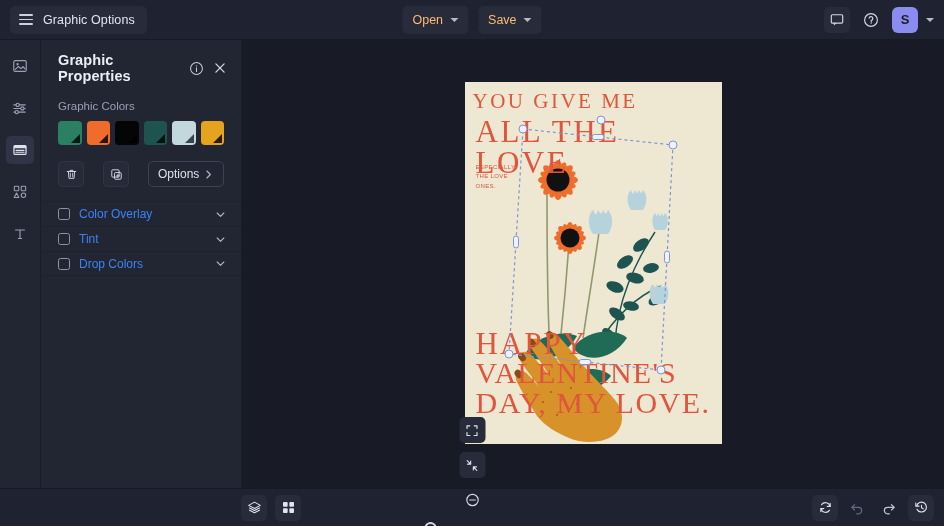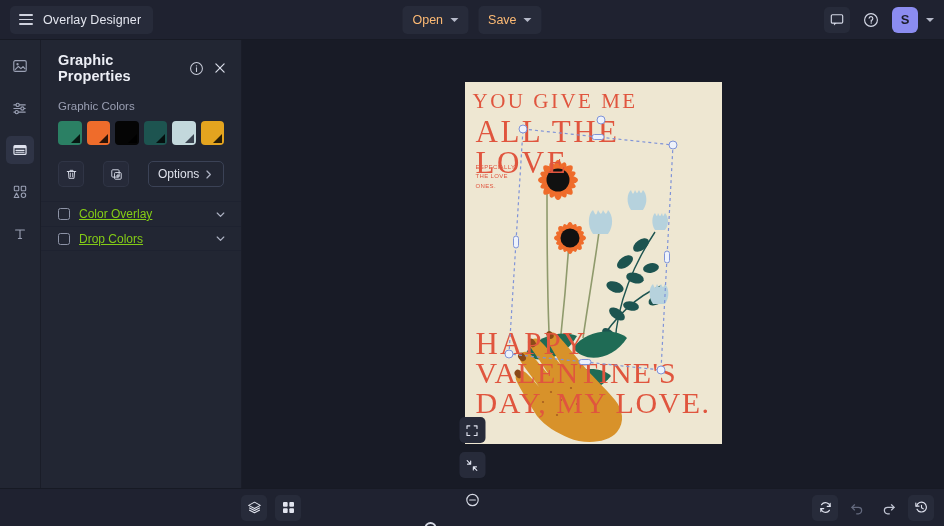--- a/index.html
+++ b/index.html
@@ -126,21 +126,21 @@
     display: flex; align-items: center; gap: 9px;
     height: 25px; padding: 0 15px 0 17px;
     border-top: 1px solid #1e2230;
     cursor: pointer;
   }
   .opt-row:last-child { border-bottom: 1px solid #1e2230; }
   .cbox {
     width: 12px; height: 12px; min-width: 12px;
     border: 1.4px solid #8d93a6; border-radius: 2.5px;
   }
-  .opt-label { color: #84cc16; font-size: 12px; text-decoration: underline; }
+  .opt-label { color: #3b82f6; font-size: 12px; }
   .opt-row .chev { margin-left: auto; }
 
   
   .canvas-wrap {
     flex: 1; background: #181b26;
     position: relative; display: flex; align-items: center; justify-content: center;
   }
   .artboard {
     width: 257px; height: 362px;
     background: #eee7d2;
@@ -219,21 +219,21 @@
 
 <div id="app">
 
   <div class="topbar">
     <div class="brand">
       <span class="hamburger">
           <i></i>
           <i></i>
           <i></i>
         </span>
-      <span class="brand-label">Overlay Designer</span>
+      <span class="brand-label">Graphic Options</span>
     </div>
 
     <div class="topcenter">
       <button class="tbtn">
         <span>Open</span>
         <span class="caret"></span>
       </button>
       <button class="tbtn">
         <span>Save</span>
         <span class="caret"></span>
@@ -351,20 +351,29 @@
             <svg width="11" height="11" viewBox="0 0 12 12">
                 <path d="M4.3 2.2 L8 6 L4.3 9.8" fill="none" stroke="#aeb3c4" stroke-width="1.3" stroke-linecap="round" stroke-linejoin="round"></path>
               </svg>
           </span>
         </div>
       </div>
 
       <div class="opt-row">
         <span class="cbox"></span>
         <span class="opt-label">Color Overlay</span>
+        <span class="chev">
+          <svg width="11" height="11" viewBox="0 0 12 12">
+              <path d="M2.4 4.4 L6 8 L9.6 4.4" fill="none" stroke="#aeb3c4" stroke-width="1.3" stroke-linecap="round" stroke-linejoin="round"></path>
+            </svg>
+        </span>
+      </div>
+      <div class="opt-row">
+        <span class="cbox"></span>
+        <span class="opt-label">Tint</span>
         <span class="chev">
           <svg width="11" height="11" viewBox="0 0 12 12">
               <path d="M2.4 4.4 L6 8 L9.6 4.4" fill="none" stroke="#aeb3c4" stroke-width="1.3" stroke-linecap="round" stroke-linejoin="round"></path>
             </svg>
         </span>
       </div>
       <div class="opt-row">
         <span class="cbox"></span>
         <span class="opt-label">Drop Colors</span>
         <span class="chev">

